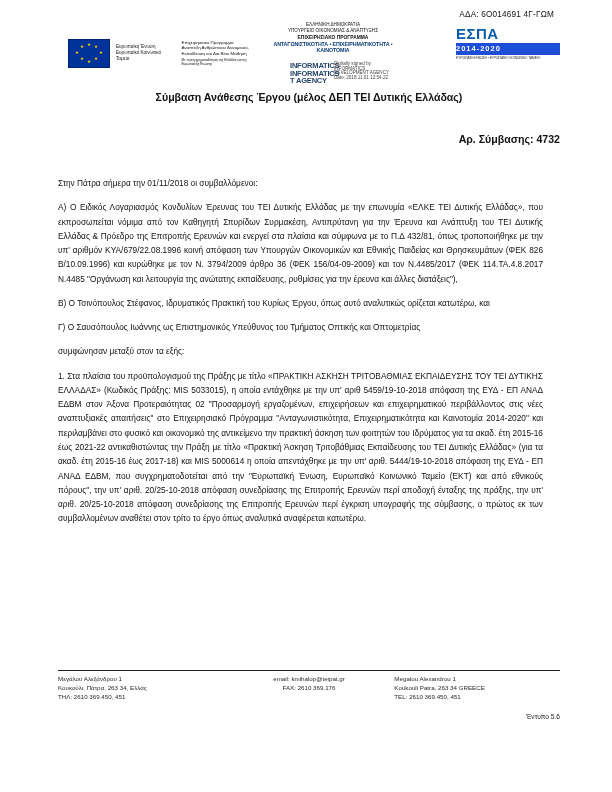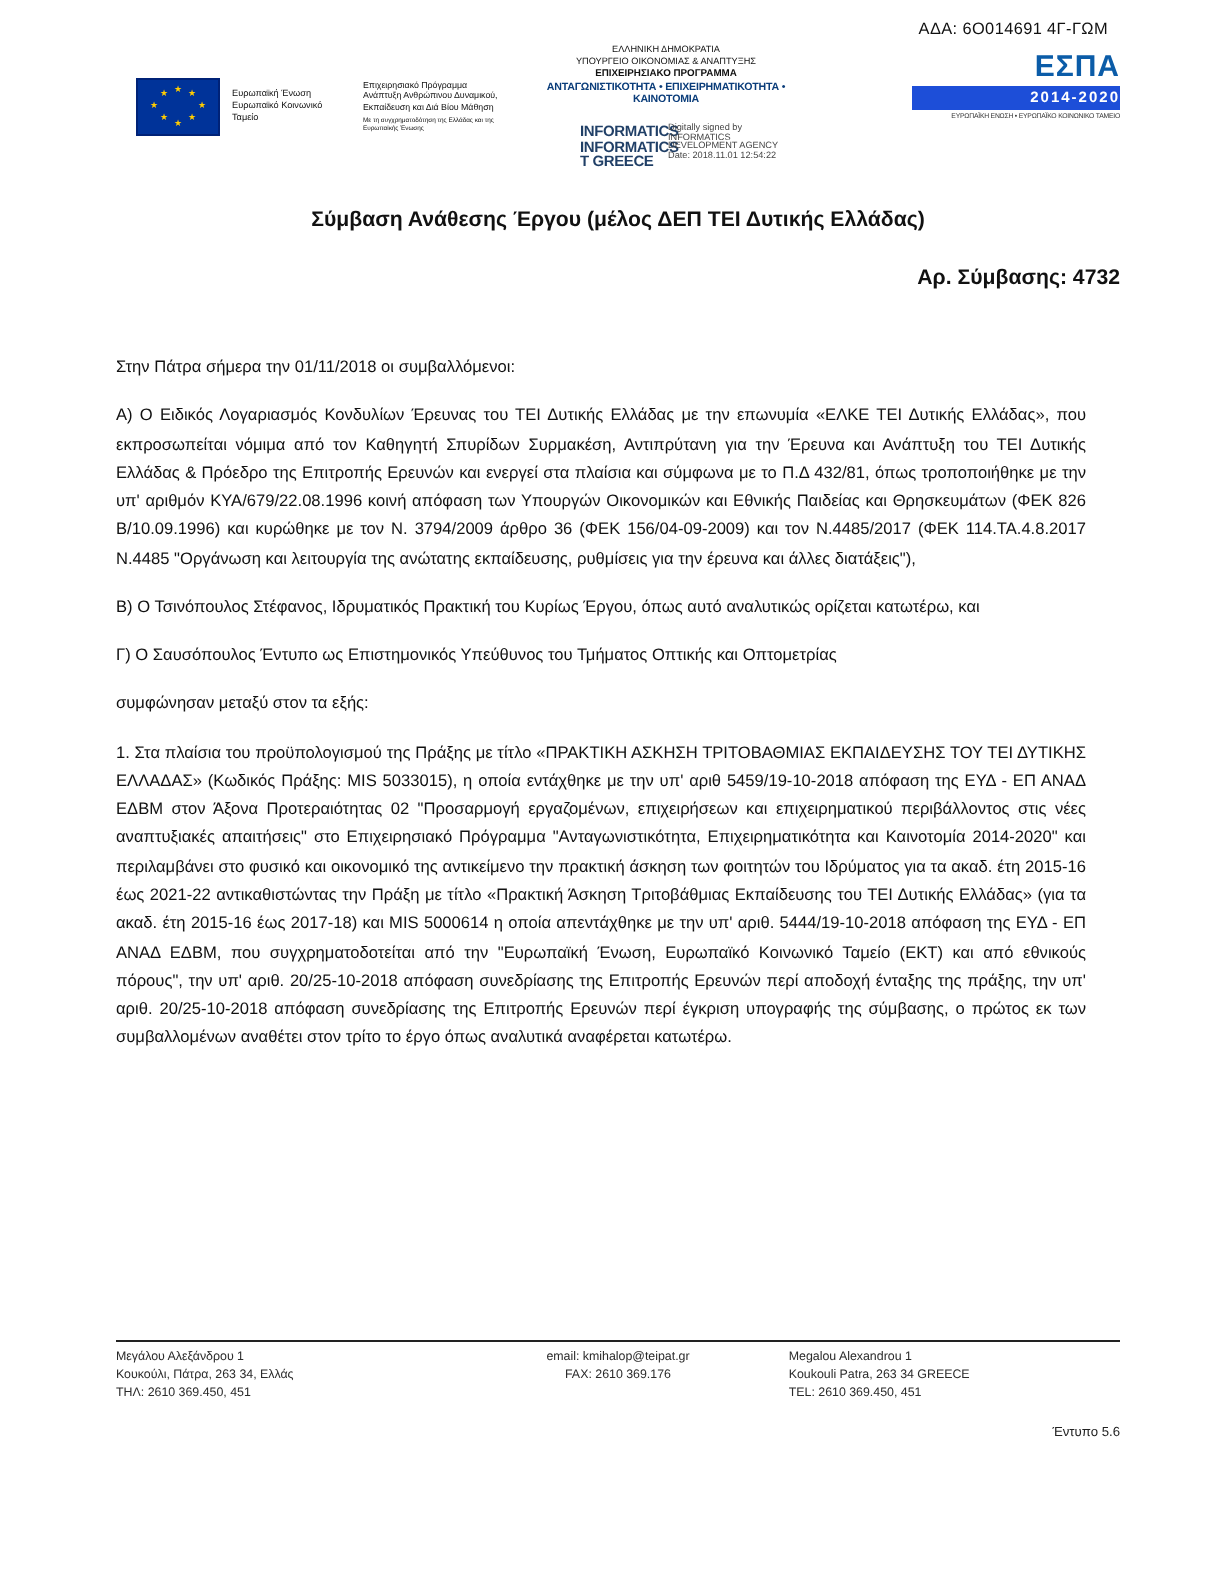--- a/index.html
+++ b/index.html
@@ -130,21 +130,21 @@
     font-weight: normal;
     letter-spacing: 0;
     color: #333;
   }
 
   .logo-espa {
     position: absolute;
     right: 0px;
     top: 4px;
     width: 104px;
-    text-align: right;
+    text-align: left;
   }
   .espa-mark {
     font-size: 15px;
     font-weight: bold;
     color: #0b5ca8;
     letter-spacing: 0.5px;
     line-height: 1;
   }
   .espa-bar {
     margin-top: 2px;
@@ -158,21 +158,21 @@
   .espa-tag {
     font-size: 3.4px;
     color: #333;
     margin-top: 1px;
     letter-spacing: -0.1px;
   }
 
   
   .doc-title {
     position: absolute;
-    top: 104px;
+    top: 91px;
     left: 58px;
     right: 52px;
     text-align: center;
     font-size: 10.6px;
     font-weight: bold;
     color: #111;
   }
   .doc-subtitle {
     position: absolute;
     top: 133px;
@@ -259,21 +259,21 @@
     <div class="logo-center">
       <div class="gr-line">ΕΛΛΗΝΙΚΗ ΔΗΜΟΚΡΑΤΙΑ</div>
       <div class="gr-line">ΥΠΟΥΡΓΕΙΟ ΟΙΚΟΝΟΜΙΑΣ &amp; ΑΝΑΠΤΥΞΗΣ</div>
       <div class="epanek">ΕΠΙΧΕΙΡΗΣΙΑΚΟ ΠΡΟΓΡΑΜΜΑ</div>
       <div class="epanek-sub">ΑΝΤΑΓΩΝΙΣΤΙΚΟΤΗΤΑ • ΕΠΙΧΕΙΡΗΜΑΤΙΚΟΤΗΤΑ • ΚΑΙΝΟΤΟΜΙΑ</div>
     </div>
 
     <div class="infodev">
       <div>INFORMATICS</div>
       <div class="l2">INFORMATICS</div>
-      <div class="l2">T GREECE</div>
+      <div class="l2">T AGENCY</div>
       <div class="small" style="position:absolute;left:44px;top:0px;width:80px;">
         <div>Digitally signed by</div>
         <div>INFORMATICS</div>
         <div>DEVELOPMENT AGENCY</div>
         <div>Date: 2018.11.01 12:54:22</div>
       </div>
     </div>
 
     <div class="logo-espa">
       <div class="espa-mark">ΕΣΠΑ</div>
@@ -282,21 +282,21 @@
     </div>
   </div>
 
   <div class="doc-title">Σύμβαση Ανάθεσης Έργου (μέλος ΔΕΠ ΤΕΙ Δυτικής Ελλάδας)</div>
   <div class="doc-subtitle">Αρ. Σύμβασης: 4732</div>
 
   <div class="body-text">
     <p>Στην Πάτρα σήμερα την 01/11/2018 οι συμβαλλόμενοι:</p>
     <p>Α) Ο Ειδικός Λογαριασμός Κονδυλίων Έρευνας του ΤΕΙ Δυτικής Ελλάδας με την επωνυμία «ΕΛΚΕ ΤΕΙ Δυτικής Ελλάδας», που εκπροσωπείται νόμιμα από τον Καθηγητή Σπυρίδων Συρμακέση, Αντιπρύτανη για την Έρευνα και Ανάπτυξη του ΤΕΙ Δυτικής Ελλάδας &amp; Πρόεδρο της Επιτροπής Ερευνών και ενεργεί στα πλαίσια και σύμφωνα με το Π.Δ 432/81, όπως τροποποιήθηκε με την υπ' αριθμόν ΚΥΑ/679/22.08.1996 κοινή απόφαση των Υπουργών Οικονομικών και Εθνικής Παιδείας και Θρησκευμάτων (ΦΕΚ 826 Β/10.09.1996) και κυρώθηκε με τον Ν. 3794/2009 άρθρο 36 (ΦΕΚ 156/04-09-2009) και τον Ν.4485/2017 (ΦΕΚ 114.ΤΑ.4.8.2017 Ν.4485 "Οργάνωση και λειτουργία της ανώτατης εκπαίδευσης, ρυθμίσεις για την έρευνα και άλλες διατάξεις"),</p>
     <p>Β) Ο Τσινόπουλος Στέφανος, Ιδρυματικός Πρακτική του Κυρίως Έργου, όπως αυτό αναλυτικώς ορίζεται κατωτέρω, και</p>
-    <p>Γ) Ο Σαυσόπουλος Έντυπο ως Επιστημονικός Υπεύθυνος του Τμήματος Οπτικής και Οπτομετρίας</p>
+    <p>Γ) Ο Σαυσόπουλος Ιωάννης ως Επιστημονικός Υπεύθυνος του Τμήματος Οπτικής και Οπτομετρίας</p>
     <p>συμφώνησαν μεταξύ στον τα εξής:</p>
     <p>1. Στα πλαίσια του προϋπολογισμού της Πράξης με τίτλο «ΠΡΑΚΤΙΚΗ ΑΣΚΗΣΗ ΤΡΙΤΟΒΑΘΜΙΑΣ ΕΚΠΑΙΔΕΥΣΗΣ ΤΟΥ ΤΕΙ ΔΥΤΙΚΗΣ ΕΛΛΑΔΑΣ» (Κωδικός Πράξης: MIS 5033015), η οποία εντάχθηκε με την υπ' αριθ 5459/19-10-2018 απόφαση της ΕΥΔ - ΕΠ ΑΝΑΔ ΕΔΒΜ στον Άξονα Προτεραιότητας 02 "Προσαρμογή εργαζομένων, επιχειρήσεων και επιχειρηματικού περιβάλλοντος στις νέες αναπτυξιακές απαιτήσεις" στο Επιχειρησιακό Πρόγραμμα "Ανταγωνιστικότητα, Επιχειρηματικότητα και Καινοτομία 2014-2020" και περιλαμβάνει στο φυσικό και οικονομικό της αντικείμενο την πρακτική άσκηση των φοιτητών του Ιδρύματος για τα ακαδ. έτη 2015-16 έως 2021-22 αντικαθιστώντας την Πράξη με τίτλο «Πρακτική Άσκηση Τριτοβάθμιας Εκπαίδευσης του ΤΕΙ Δυτικής Ελλάδας» (για τα ακαδ. έτη 2015-16 έως 2017-18) και MIS 5000614 η οποία απεντάχθηκε με την υπ' αριθ. 5444/19-10-2018 απόφαση της ΕΥΔ - ΕΠ ΑΝΑΔ ΕΔΒΜ, που συγχρηματοδοτείται από την "Ευρωπαϊκή Ένωση, Ευρωπαϊκό Κοινωνικό Ταμείο (ΕΚΤ) και από εθνικούς πόρους", την υπ' αριθ. 20/25-10-2018 απόφαση συνεδρίασης της Επιτροπής Ερευνών περί αποδοχή ένταξης της πράξης, την υπ' αριθ. 20/25-10-2018 απόφαση συνεδρίασης της Επιτροπής Ερευνών περί έγκριση υπογραφής της σύμβασης, ο πρώτος εκ των συμβαλλομένων αναθέτει στον τρίτο το έργο όπως αναλυτικά αναφέρεται κατωτέρω.</p>
   </div>
 
   <div class="footer">
     <div class="col left">
       <div>Μεγάλου Αλεξάνδρου 1</div>
       <div>Κουκούλι, Πάτρα, 263 34, Ελλάς</div>
       <div>ΤΗΛ: 2610 369.450, 451</div>
     </div>

